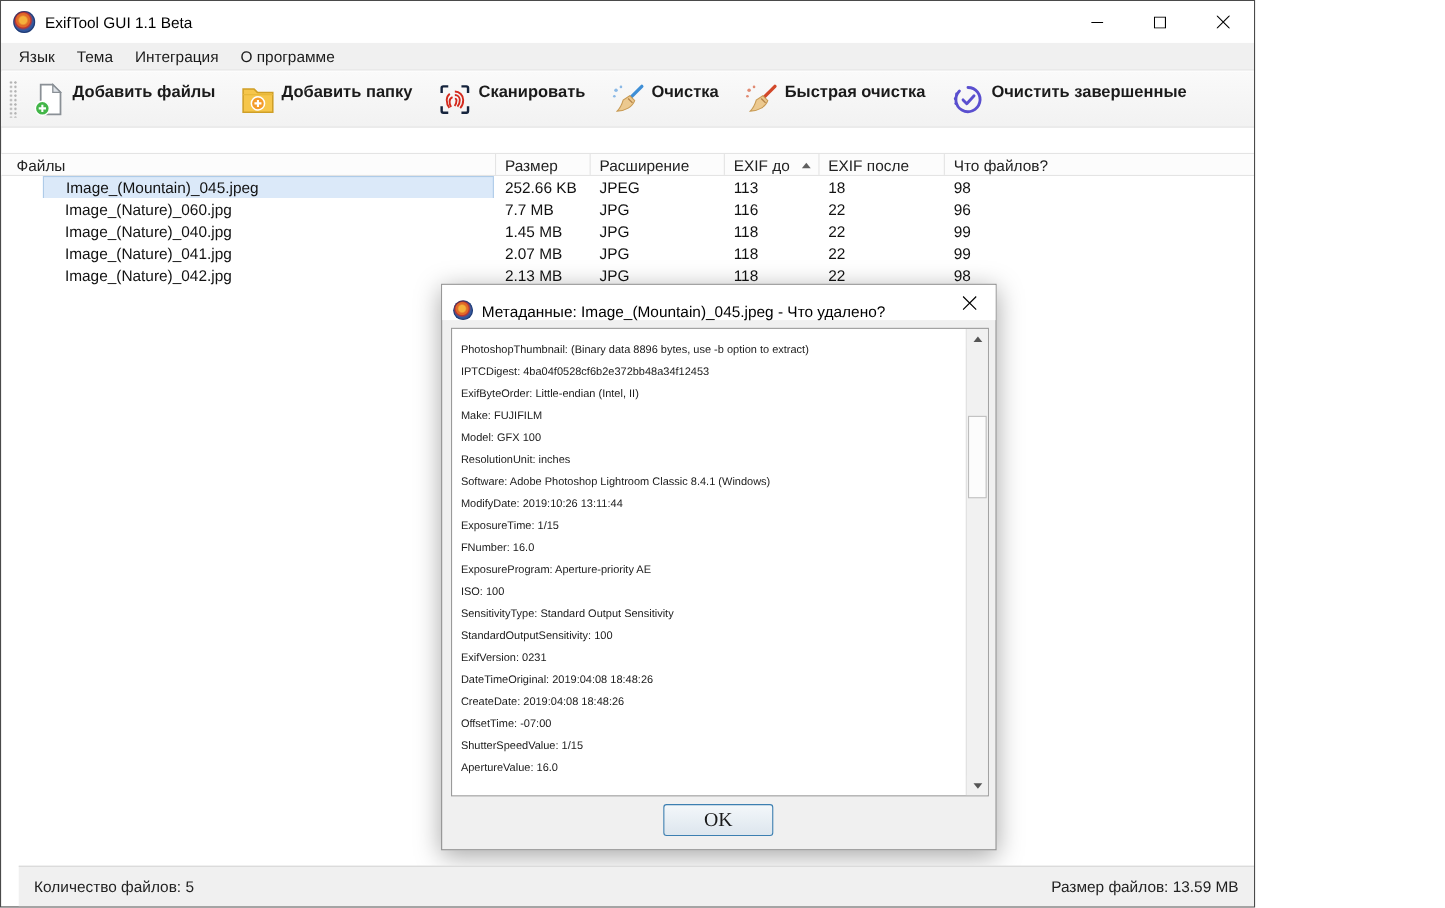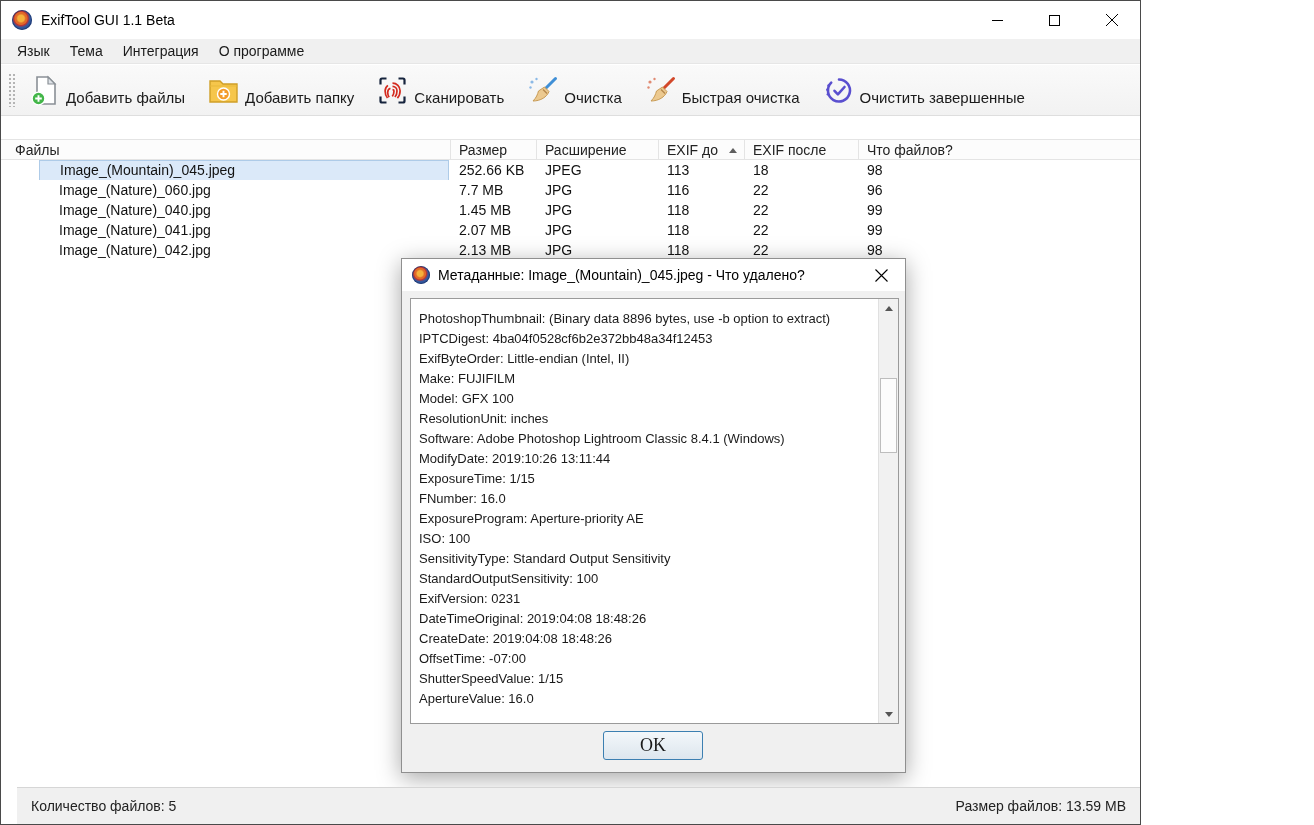--- a/index.html
+++ b/index.html
@@ -17,48 +17,48 @@
   .win-btn { width:57px; height:38px; display:flex; align-items:center; justify-content:center; cursor:default; }
   .win-btn svg { display:block; }
 
   
   .menubar { position:absolute; left:0; top:38px; right:0; height:25px; background:#f0f0f0; display:flex; align-items:stretch; padding-left:6px; border-bottom:1px solid #e6e6e6; }
   .menu-item { display:flex; align-items:center; padding:0 10px; font-size:14px; color:#1a1a1a; }
 
   
   .toolbar { position:absolute; left:0; top:64px; right:0; height:51px; background:linear-gradient(#fafafa,#f2f2f2); border-bottom:1px solid #dedede; display:flex; align-items:center; }
   .grip { width:8px; height:34px; margin:0 6px 0 7px; background-image:radial-gradient(#b4b4b4 1px, transparent 1.2px); background-size:4px 4px; }
-  .tb-btn { display:flex; align-items:flex-end; gap:6px; padding:4px 7px; margin-right:9px; border-radius:3px; }
+  .tb-btn { display:flex; align-items:flex-start; gap:6px; padding:4px 7px; margin-right:9px; border-radius:3px;font-weight:bold; }
   .tb-btn .ticon { width:31px; height:31px; flex:0 0 auto; }
   .tb-btn .tlabel { font-size:15px; color:#1a1a1a; white-space:nowrap; }
 
   
   .filetable { position:absolute; left:0; top:138px; right:0; }
   .thead { display:grid; grid-template-columns:450px 86px 122px 86px 114px 1fr; height:21px; background:#fcfcfc; border-top:1px solid #e4e4e4; border-bottom:1px solid #e4e4e4; }
   .th { display:flex; align-items:center; font-size:14px; color:#222; padding-left:8px; border-right:1px solid #e4e4e4; position:relative; }
   .th:first-child { padding-left:14px; }
   .th:last-child { border-right:none; }
   .sort-arrow { position:absolute; right:7px; top:8px; width:0; height:0; border-left:4px solid transparent; border-right:4px solid transparent; border-bottom:5px solid #5f5f5f; }
   .trow { display:grid; grid-template-columns:450px 86px 122px 86px 114px 1fr; height:20px; font-size:14px; color:#121212; }
   .td { display:flex; align-items:center; padding-left:8px; overflow:hidden; white-space:nowrap; }
   .td.fname { padding-left:0; }
   .filebox { display:block; margin-left:38px; padding:0 20px; line-height:19px; }
   .filebox.selected { background:#dbe9f9; border:1px solid #aecbe8; width:410px; }
 
   
   .dialog { position:absolute; left:400px; top:257px; width:505px; height:515px; background:#f0f0f0; border:1px solid #8f8f8f; box-shadow:0 5px 22px rgba(0,0,0,.35); }
-  .dlg-titlebar { height:32px; background:#fff; display:flex; align-items:center; position:relative; }
+  .dlg-titlebar { height:32px; background:#fff; display:flex; align-items:flex-end; position:relative; }
   .dlg-icon { width:18px; height:18px; border-radius:50%; margin-left:10px; flex:0 0 auto;
     background: radial-gradient(circle at 45% 42%, #f4b13c 0 20%, #e06a28 30% 38%, #c23430 44%, #33599f 56%, #1d3d82 100%);
     box-shadow: inset 0 0 0 1px rgba(20,40,90,.55); }
   .dlg-title { margin-left:8px; font-size:14px; color:#000; white-space:nowrap; }
   .dlg-close { position:absolute; right:4px; top:0; width:40px; height:32px; display:flex; align-items:center; justify-content:center; }
   .dlg-body { position:relative; height:483px; }
   .textpanel { position:absolute; left:8px; top:7px; width:489px; height:426px; background:#fff; border:1px solid #9a9a9a; overflow:hidden; }
-  .meta-text { position:absolute; left:0; top:0; right:20px; bottom:0; padding:10px 6px 16px 8px; overflow:hidden; font-size:13px; line-height:20px; color:#1a1a1a; }
+  .meta-text { position:absolute; left:0; top:0; right:20px; bottom:0; padding:10px 6px 16px 8px; overflow:hidden; font-size:10px; line-height:20px; color:#1a1a1a; }
   .scrollbar { position:absolute; right:0; top:0; bottom:0; width:20px; background:#f1f1f1; border-left:1px solid #e0e0e0; }
   .sb-btn { position:absolute; left:0; right:0; height:18px; display:flex; align-items:center; justify-content:center; background:#f1f1f1; }
   .sb-btn.up { top:0; } .sb-btn.down { bottom:0; }
   .sb-tri-up { width:0; height:0; border-left:4px solid transparent; border-right:4px solid transparent; border-bottom:5px solid #555; }
   .sb-tri-down { width:0; height:0; border-left:4px solid transparent; border-right:4px solid transparent; border-top:5px solid #555; }
   .sb-thumb { position:absolute; left:1px; right:1px; top:79px; height:75px; background:#fcfcfc; border:1px solid #bdbdbd; }
   .ok-btn { position:absolute; left:201px; top:440px; width:100px; height:29px; border:1px solid #3c7fb1; border-radius:3px;
     background:linear-gradient(180deg,#f3f7fa,#dde6ee); font-size:18px; color:#1a1a1a; display:flex; align-items:center; justify-content:center;font-family:Liberation Serif, serif; }
 
   

